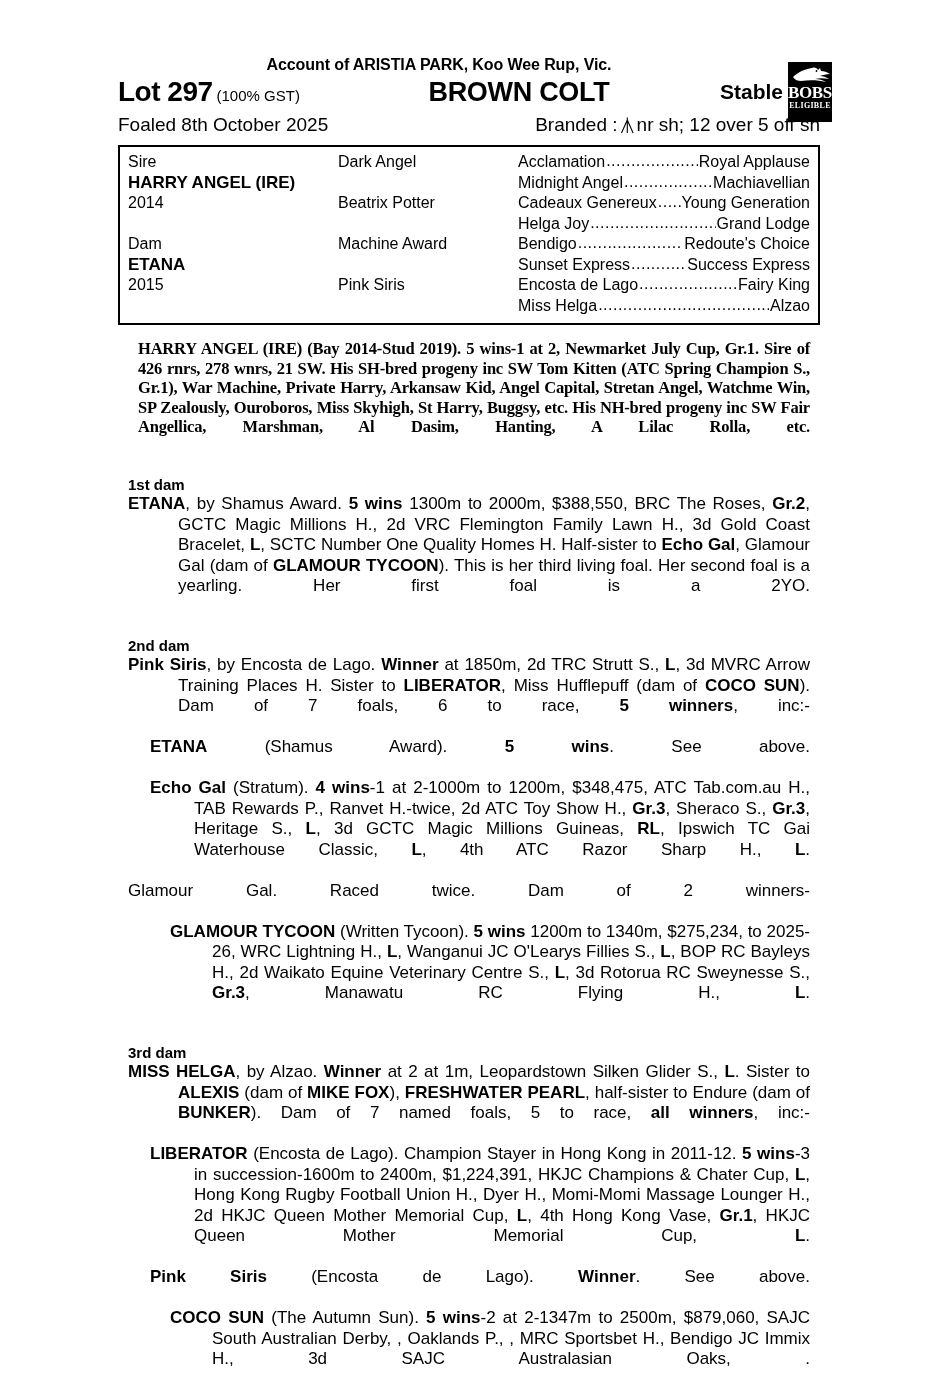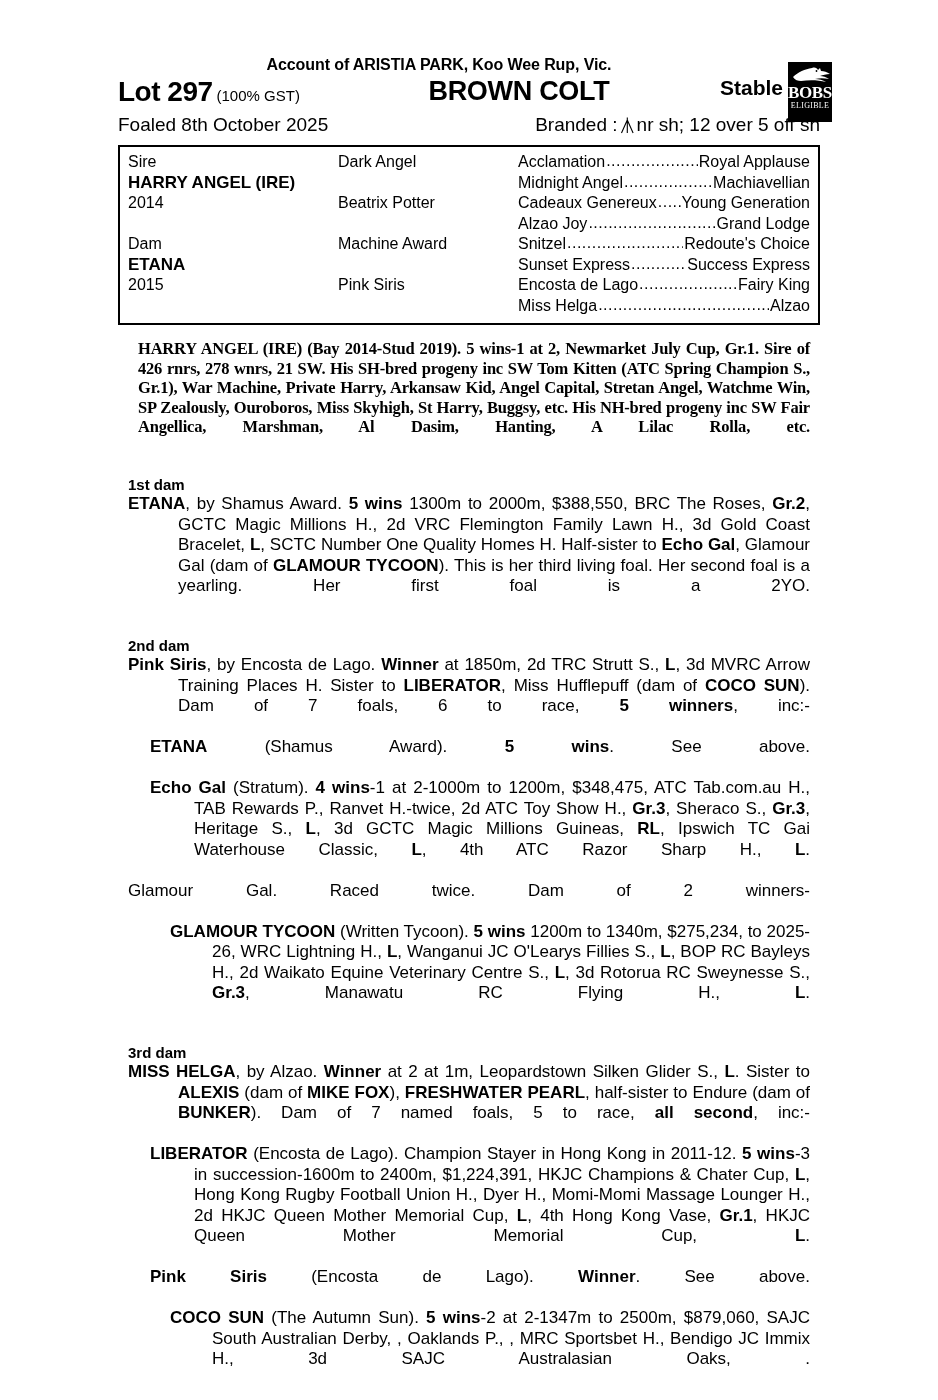--- a/index.html
+++ b/index.html
@@ -52,36 +52,36 @@
   .bobs-word {
     font-family: "Liberation Serif", serif;
     font-weight: bold;
     font-size: 17px;
     line-height: 17px;
     letter-spacing: -0.4px;
     margin-top: -1px;
   }
   .bobs-sub {
     font-family: "Liberation Serif", serif;
-    font-weight: normal;
+    font-weight: bold;
     font-size: 8px;
     line-height: 9px;
     letter-spacing: 0.3px;
   }
   .account-line {
     text-align: center;
     font-size: 16px;
     font-weight: bold;
     letter-spacing: -0.1px;
     padding-right: 60px;
     margin-bottom: 2px;
   }
   .lot-row {
     display: flex;
-    align-items: flex-start;
+    align-items: center;
     margin-top: 1px;
   }
   .lot-left {
     white-space: nowrap;
   }
   .lot-num {
     font-size: 28px;
     font-weight: bold;
     letter-spacing: -0.5px;
   }
@@ -256,28 +256,28 @@
         <div class="ped-cell">2014</div>
         <div class="ped-cell">Beatrix Potter</div>
         <div class="ped-cell ped-right">
           <span class="pr-name">Cadeaux Genereux</span>
           <span class="dots">..........................................................................................</span>
           <span class="pr-val">Young Generation</span>
         </div>
         <div class="ped-cell"></div>
         <div class="ped-cell"></div>
         <div class="ped-cell ped-right">
-          <span class="pr-name">Alzao Joy</span>
+          <span class="pr-name">Helga Joy</span>
           <span class="dots">..........................................................................................</span>
           <span class="pr-val">Grand Lodge</span>
         </div>
         <div class="ped-cell">Dam</div>
         <div class="ped-cell">Machine Award</div>
         <div class="ped-cell ped-right">
-          <span class="pr-name">Snitzel</span>
+          <span class="pr-name">Bendigo</span>
           <span class="dots">..........................................................................................</span>
           <span class="pr-val">Redoute's Choice</span>
         </div>
         <div class="ped-cell bold">ETANA</div>
         <div class="ped-cell"></div>
         <div class="ped-cell ped-right">
           <span class="pr-name">Sunset Express</span>
           <span class="dots">..........................................................................................</span>
           <span class="pr-val">Success Express</span>
         </div>
@@ -308,20 +308,20 @@
       <div class="section">
         <div class="dam-head">2nd dam</div>
         <div class="entry lvl0"><span class="first"><b>Pink Siris</b>, by Encosta de Lago. <b>Winner</b> at 1850m, 2d TRC Strutt S., <b>L</b>, 3d MVRC Arrow Training Places H. Sister to <b>LIBERATOR</b>, Miss Hufflepuff (dam of <b>COCO SUN</b>). Dam of 7 foals, 6 to race, <b>5 winners</b>, inc:-</span></div>
         <div class="entry lvl1"><span class="first"><b>ETANA</b> (Shamus Award). <b>5 wins</b>. See above.</span></div>
         <div class="entry lvl1"><span class="first"><b>Echo Gal</b> (Stratum). <b>4 wins</b>-1 at 2-1000m to 1200m, $348,475, ATC Tab.com.au H., TAB Rewards P., Ranvet H.-twice, 2d ATC Toy Show H., <b>Gr.3</b>, Sheraco S., <b>Gr.3</b>, Heritage S., <b>L</b>, 3d GCTC Magic Millions Guineas, <b>RL</b>, Ipswich TC Gai Waterhouse Classic, <b>L</b>, 4th ATC Razor Sharp H., <b>L</b>.</span></div>
         <div class="entry lvl0"><span class="first">Glamour Gal. Raced twice. Dam of 2 winners-</span></div>
         <div class="entry lvl2"><span class="first"><b>GLAMOUR TYCOON</b> (Written Tycoon). <b>5 wins</b> 1200m to 1340m, $275,234, to 2025-26, WRC Lightning H., <b>L</b>, Wanganui JC O'Learys Fillies S., <b>L</b>, BOP RC Bayleys H., 2d Waikato Equine Veterinary Centre S., <b>L</b>, 3d Rotorua RC Sweynesse S., <b>Gr.3</b>, Manawatu RC Flying H., <b>L</b>.</span></div>
       </div>
       <div class="section">
         <div class="dam-head">3rd dam</div>
-        <div class="entry lvl0"><span class="first"><b>MISS HELGA</b>, by Alzao. <b>Winner</b> at 2 at 1m, Leopardstown Silken Glider S., <b>L</b>. Sister to <b>ALEXIS</b> (dam of <b>MIKE FOX</b>), <b>FRESHWATER PEARL</b>, half-sister to Endure (dam of <b>BUNKER</b>). Dam of 7 named foals, 5 to race, <b>all second</b>, inc:-</span></div>
+        <div class="entry lvl0"><span class="first"><b>MISS HELGA</b>, by Alzao. <b>Winner</b> at 2 at 1m, Leopardstown Silken Glider S., <b>L</b>. Sister to <b>ALEXIS</b> (dam of <b>MIKE FOX</b>), <b>FRESHWATER PEARL</b>, half-sister to Endure (dam of <b>BUNKER</b>). Dam of 7 named foals, 5 to race, <b>all winners</b>, inc:-</span></div>
         <div class="entry lvl1"><span class="first"><b>LIBERATOR</b> (Encosta de Lago). Champion Stayer in Hong Kong in 2011-12. <b>5 wins</b>-3 in succession-1600m to 2400m, $1,224,391, HKJC Champions &amp; Chater Cup, <b>L</b>, Hong Kong Rugby Football Union H., Dyer H., Momi-Momi Massage Lounger H., 2d HKJC Queen Mother Memorial Cup, <b>L</b>, 4th Hong Kong Vase, <b>Gr.1</b>, HKJC Queen Mother Memorial Cup, <b>L</b>.</span></div>
         <div class="entry lvl1"><span class="first"><b>Pink Siris</b> (Encosta de Lago). <b>Winner</b>. See above.</span></div>
         <div class="entry lvl2"><span class="first"><b>COCO SUN</b> (The Autumn Sun). <b>5 wins</b>-2 at 2-1347m to 2500m, $879,060, SAJC South Australian Derby, , Oaklands P., , MRC Sportsbet H., Bendigo JC Immix H., 3d SAJC Australasian Oaks, .</span></div>
       </div>
     </div>
 
 </div>
 
 </body></html>

